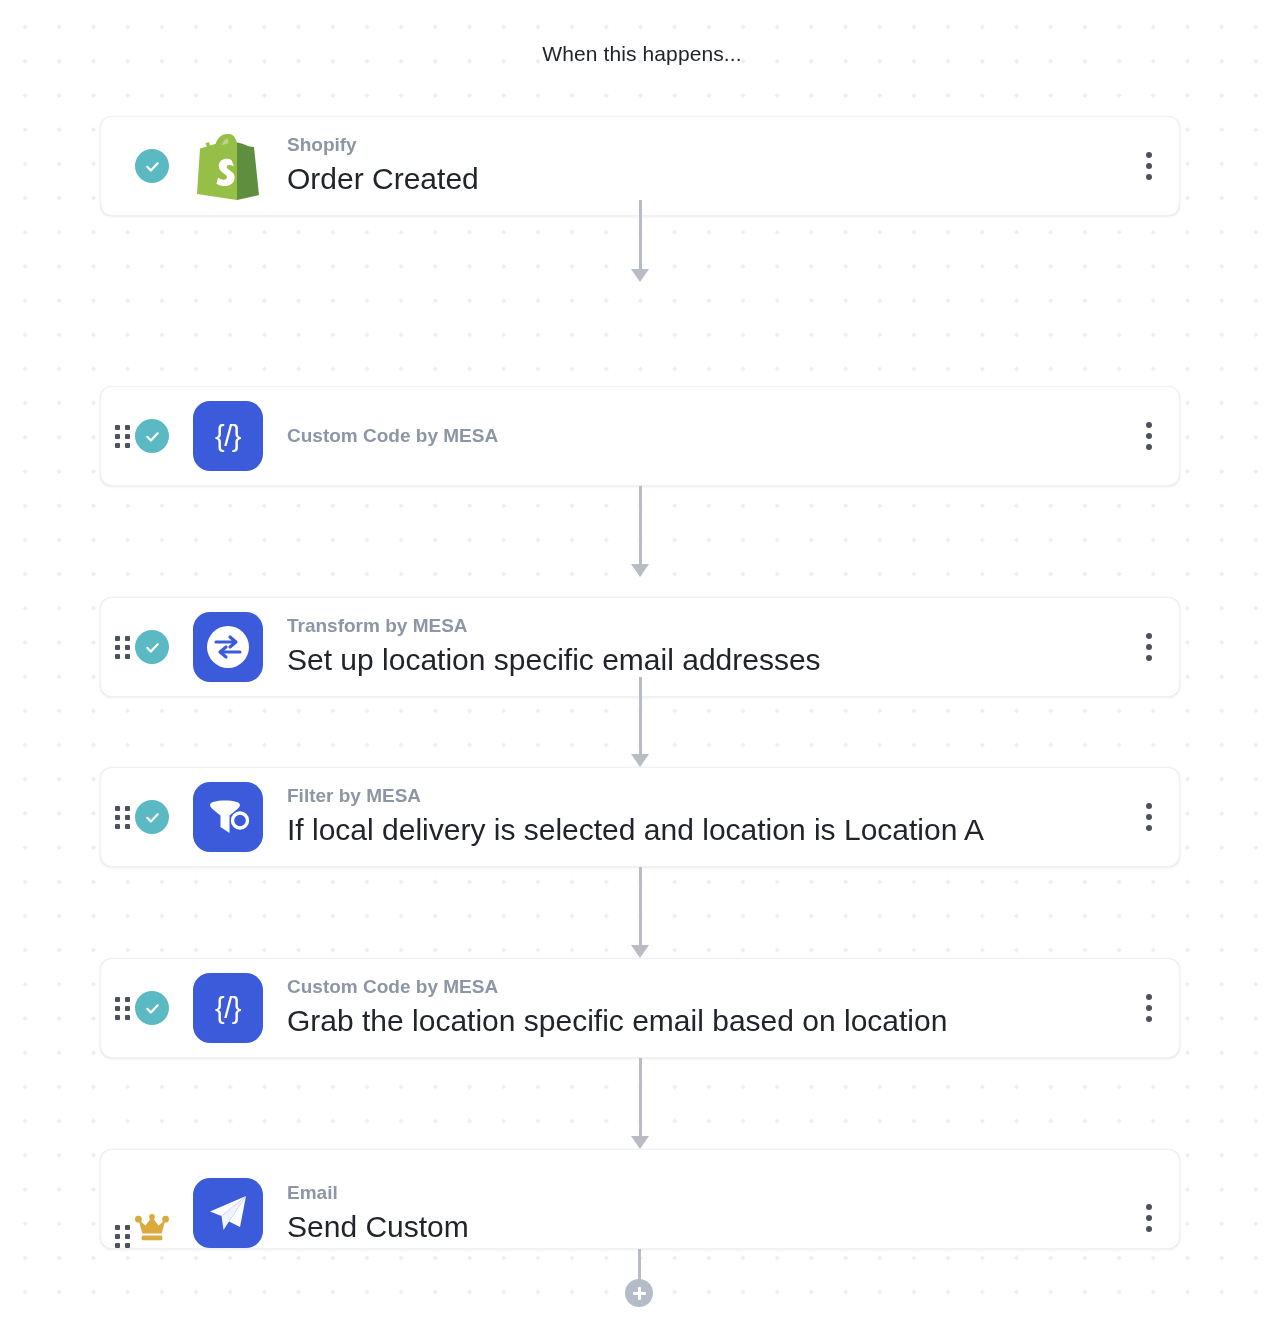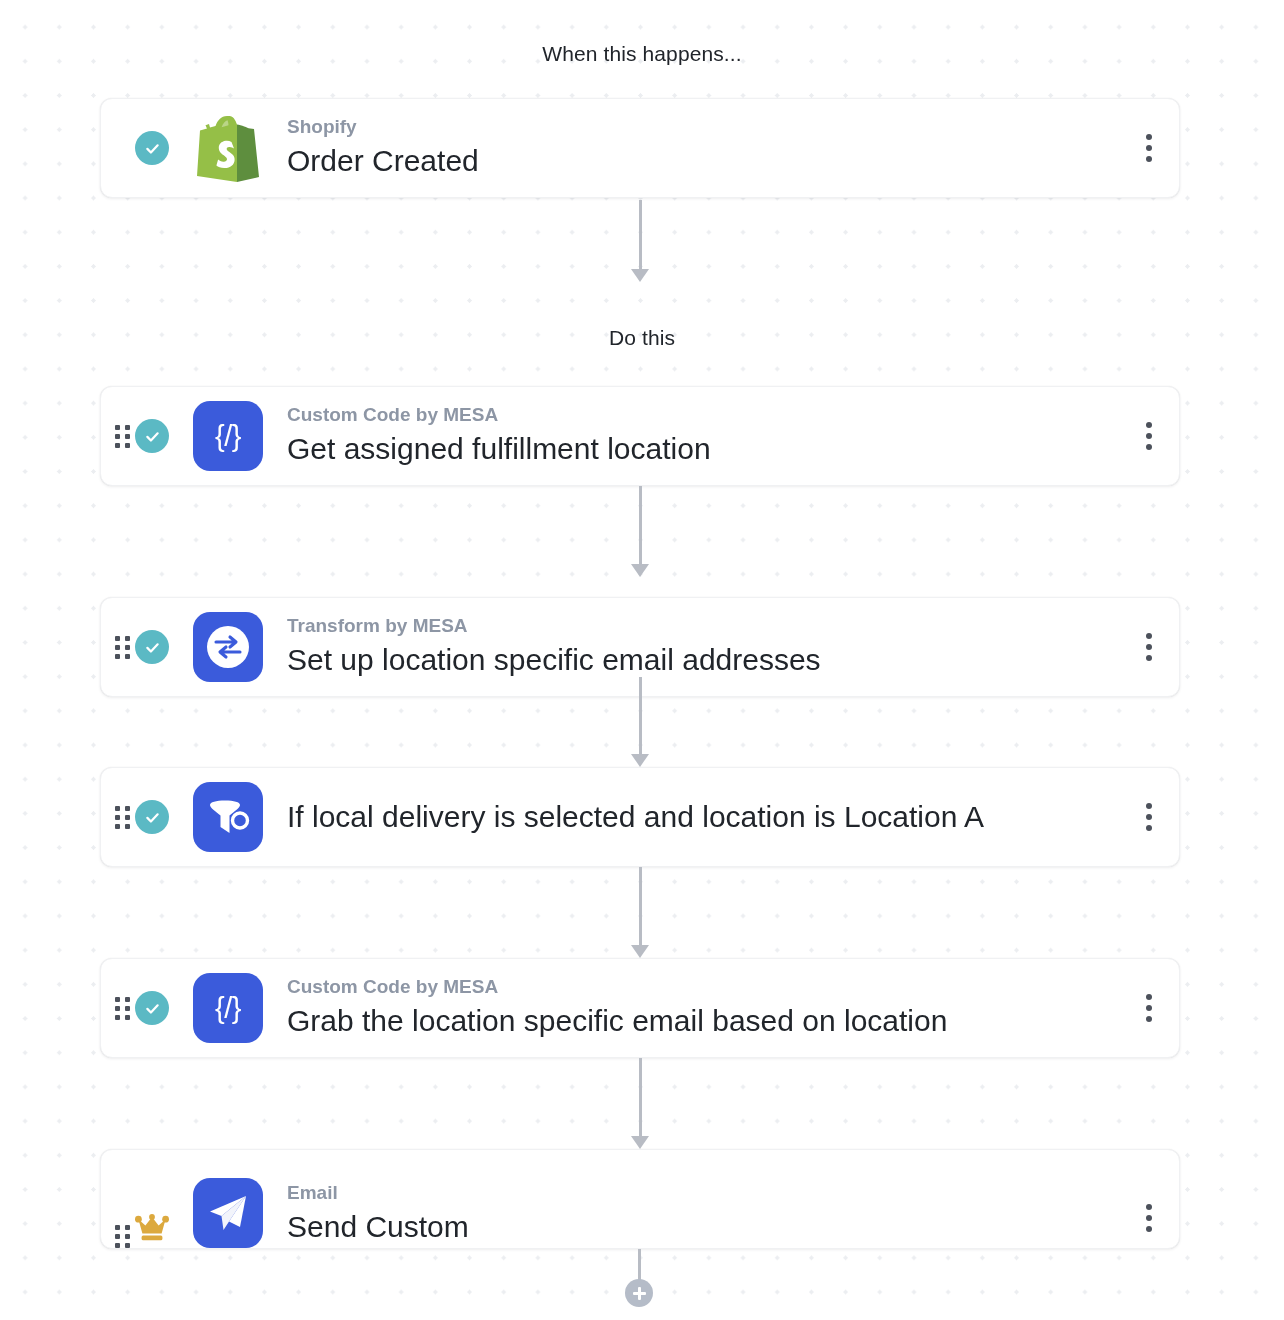--- a/index.html
+++ b/index.html
@@ -207,21 +207,21 @@
     border-radius: 1px;
   }
 </style>
 </head>
 <body>
 
 <div class="canvas">
 
   <div class="section-label" id="label-trigger">When this happens...</div>
 
-  <div class="card" style="top:98px;">
+  <div class="card" style="top:116px;">
     <div style="width:20px;margin-left:11px;flex:0 0 auto;"></div>
 
     <div class="status">
       <span class="check-circle">
         <svg width="19" height="19" viewBox="0 0 24 24" aria-hidden="true">
           <path d="M5.5 12.5 L10 17 L18.5 8" fill="none" stroke="#ffffff" stroke-width="2.8" stroke-linecap="round" stroke-linejoin="round"></path>
         </svg>
       </span>
     </div>
 
@@ -253,21 +253,20 @@
         <i></i>
         <i></i>
     </div>
   </div>
 
   <div class="connector" style="top:200px; height:82px;">
     <div class="line"></div>
     <div class="arrow"></div>
   </div>
 
-  <div class="section-label" id="label-actions">Do this</div>
 
   <div class="card" style="top:386px;">
     <div class="drag-handle">
       <i></i>
         <i></i>
         <i></i>
         <i></i>
         <i></i>
         <i></i>
     </div>
@@ -276,21 +275,20 @@
         <svg width="19" height="19" viewBox="0 0 24 24" aria-hidden="true">
           <path d="M5.5 12.5 L10 17 L18.5 8" fill="none" stroke="#ffffff" stroke-width="2.8" stroke-linecap="round" stroke-linejoin="round"></path>
         </svg>
       </span>
     </div>
     <div class="app-icon">
       <span class="tile code-tile">{/}</span>
     </div>
     <div class="card-text">
       <div class="app-name">Custom Code by MESA</div>
-      <div class="step-title">Get assigned fulfillment location</div>
     </div>
     <div class="kebab">
       <i></i>
         <i></i>
         <i></i>
     </div>
   </div>
 
   <div class="connector" style="top:486px; height:91px;">
     <div class="line"></div>
@@ -359,20 +357,21 @@
         <svg width="50" height="50" viewBox="0 0 50 50" aria-hidden="true">
           <path d="M7 13 C7 10 13 8.5 22 8.5 C31 8.5 37 10 37 13
                    C37 15.6 31.5 19.5 26.5 23.5
                    L26.5 41 L17.5 35 L17.5 23.5
                    C12.5 19.5 7 15.6 7 13 Z" fill="#ffffff"></path>
           <circle cx="37" cy="28.5" r="7.5" fill="none" stroke="#ffffff" stroke-width="3.4"></circle>
         </svg>
       </span>
     </div>
     <div class="card-text">
+      <div class="app-name">Filter by MESA</div>
       <div class="step-title">If local delivery is selected and location is Location A</div>
     </div>
     <div class="kebab">
       <i></i>
         <i></i>
         <i></i>
     </div>
   </div>
 
   <div class="connector" style="top:867px; height:91px;">

